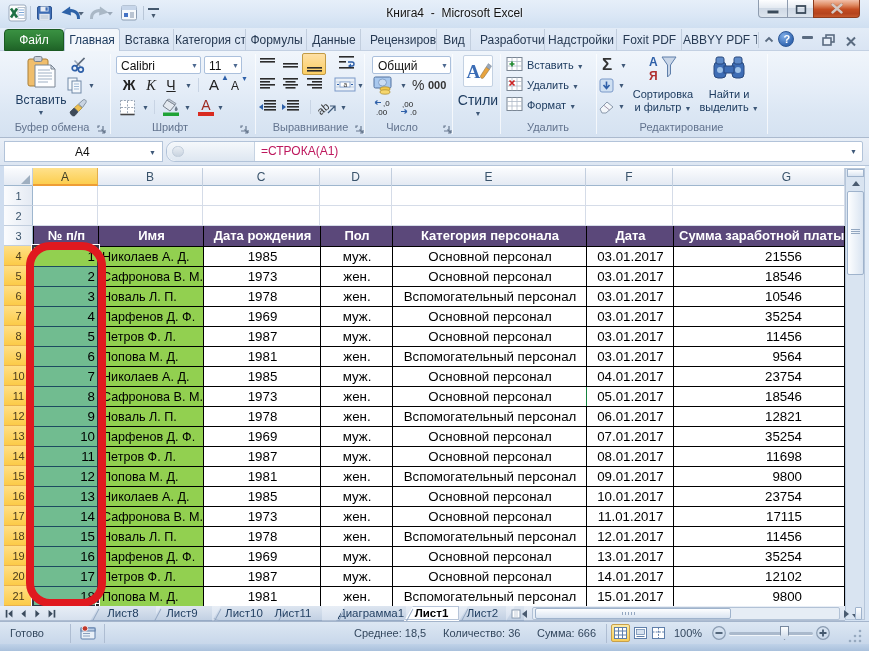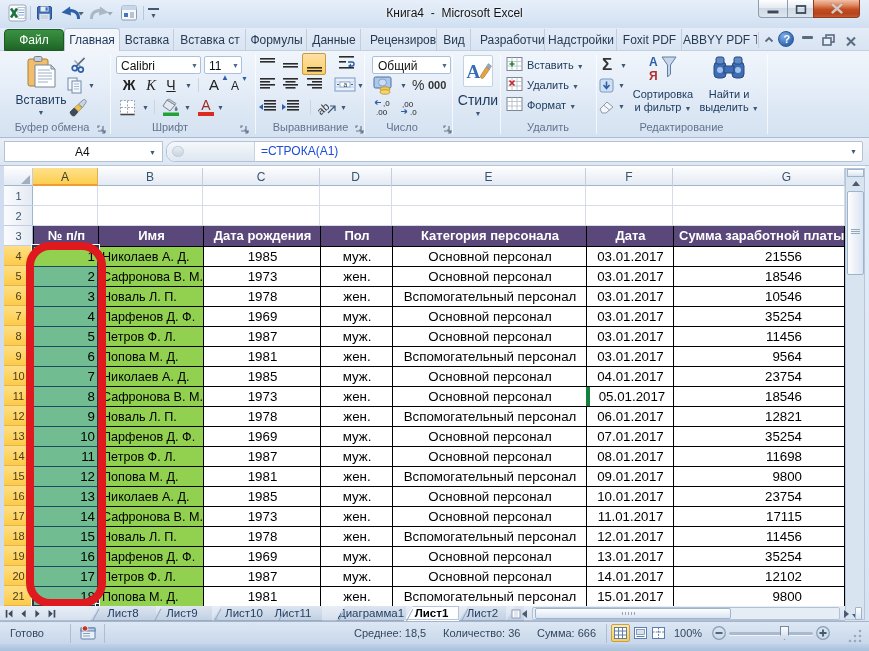--- a/index.html
+++ b/index.html
@@ -111,21 +111,21 @@
           <path d="M2 1.5 L11 9.5 M11 1.5 L2 9.5" stroke="#fff" stroke-width="2.4" stroke-linecap="round"></path>
           <path d="M2 1.5 L11 9.5 M11 1.5 L2 9.5" stroke="#5A2410" stroke-width="3.4" stroke-linecap="round" opacity="0.25"></path>
         </svg></span>
     </div>
 
   <div id="tabstrip"></div>
   <div class="abs" style="left:0;top:50px;width:869px;height:1px;background:#C3D0E2;"></div>
   <div id="ftab">Файл</div>
   <div id="activetab">Главная</div>
   <div class="rtab sep" style="left:121px;width:53px;">Вставка</div>
-  <div class="rtab sep" style="left:175px;width:71px;">Вставка ст</div>
+  <div class="rtab sep" style="left:175px;width:71px;">Категория ст</div>
   <div class="rtab sep" style="left:247px;width:60px;">Формулы</div>
   <div class="rtab sep" style="left:308px;width:53px;">Данные</div>
   <div class="rtab sep" style="left:362px;width:75px;text-align:left;padding-left:8px;">Рецензирован</div>
   <div class="rtab sep" style="left:438px;width:33px;">Вид</div>
   <div class="rtab sep" style="left:472px;width:73px;text-align:left;padding-left:8px;">Разработчик</div>
   <div class="rtab sep" style="left:546px;width:71px;">Надстройки</div>
   <div class="rtab sep" style="left:618px;width:64px;">Foxit PDF</div>
   <div class="rtab" style="left:683px;width:74px;">ABBYY PDF T</div>
   <div class="abs" style="left:758px;top:32px;width:1px;height:16px;background:#C2CEDE;"></div>
   <div class="abs" style="left:762px;top:33px;width:14px;height:14px;">
@@ -388,21 +388,21 @@
   <div id="fbar">
     <div id="namebox">
         <span style="position:absolute;left:70px;top:3px;">A4</span>
         <span class="dar" style="position:absolute;right:6px;top:7px;">▼</span>
       </div>
     <div id="fxcapsule">
       <div id="fxleft">
           <span style="position:absolute;left:68px;top:1px;font-size:13px;font-style:italic;font-family:'Liberation Serif',serif;font-weight:bold;color:#3E5878;margin-top:46px;">f<span style="font-size:10px;">x</span></span>
       <span style="position:absolute;left:5px;top:4px;width:12px;height:11px;border-radius:6px;background:linear-gradient(#E8EDF3,#C9D4E0);border:1px solid #C0CCDA;"></span>
         </div>
-      <span style="position:absolute;left:94px;top:2px;font-size:12px;color:#1d4ed8;">=СТРОКА(A1)</span>
+      <span style="position:absolute;left:94px;top:2px;font-size:12px;color:#be185d;">=СТРОКА(A1)</span>
       <span class="dar" style="position:absolute;right:5px;top:6px;">▼</span>
     </div>
   </div>
   <div id="grid">
       <div class="abs" style="left:0;top:0;width:4px;height:440px;background:#CFDDEF;"></div>
     <div id="colhead" style="left: 4px; width: 841px;">
         <div style="position:absolute;left:0;top:0;width:29px;height:18px;border-right:1px solid #C2CEDE;">
           <span style="position:absolute;right:2px;bottom:2px;width:0;height:0;border-left:9px solid transparent;border-bottom:9px solid #9FAFC0;"></span>
         </div>
         <div class="ch sel" style="left:29px;width:65px;">A</div>
@@ -503,21 +503,21 @@
         <div style="position:absolute;left:170px;top:181px;width:118px;height:20px;background:#fff;border-left:1px solid #000;box-sizing:border-box;color:#000;font-size:13.3px;text-align:center;line-height:20px;overflow:hidden;white-space:nowrap;">1985</div>
         <div style="position:absolute;left:287px;top:181px;width:73px;height:20px;background:#fff;border-left:1px solid #000;box-sizing:border-box;color:#000;font-size:13.3px;text-align:center;line-height:20px;overflow:hidden;white-space:nowrap;">муж.</div>
         <div style="position:absolute;left:359px;top:181px;width:195px;height:20px;background:#fff;border-left:1px solid #000;box-sizing:border-box;color:#000;font-size:13.3px;text-align:center;line-height:20px;overflow:hidden;white-space:nowrap;">Основной персонал</div>
         <div style="position:absolute;left:553px;top:181px;width:88px;height:20px;background:#fff;border-left:1px solid #000;box-sizing:border-box;color:#000;font-size:13.3px;text-align:center;line-height:20px;overflow:hidden;white-space:nowrap;">04.01.2017</div>
         <div style="position:absolute;left:640px;top:181px;width:172px;height:20px;background:#fff;border-left:1px solid #000;border-right:1px solid #000;box-sizing:border-box;color:#000;font-size:13.3px;text-align:right;padding-right:42px;line-height:20px;overflow:hidden;white-space:nowrap;">23754</div>
         <div style="position:absolute;left:0px;top:201px;width:66px;height:20px;background:#71BC90;border-left:1px solid #000;box-sizing:border-box;color:#000;font-size:13.3px;text-align:right;padding-right:4px;line-height:20px;overflow:hidden;white-space:nowrap;">8</div>
         <div style="position:absolute;left:65px;top:201px;width:106px;height:20px;background:#92D050;border-left:1px solid #000;box-sizing:border-box;color:#000;font-size:13.3px;text-align:left;padding-left:3px;font-size:12.6px;line-height:20px;overflow:hidden;white-space:nowrap;">Сафронова В. М.</div>
         <div style="position:absolute;left:170px;top:201px;width:118px;height:20px;background:#fff;border-left:1px solid #000;box-sizing:border-box;color:#000;font-size:13.3px;text-align:center;line-height:20px;overflow:hidden;white-space:nowrap;">1973</div>
         <div style="position:absolute;left:287px;top:201px;width:73px;height:20px;background:#fff;border-left:1px solid #000;box-sizing:border-box;color:#000;font-size:13.3px;text-align:center;line-height:20px;overflow:hidden;white-space:nowrap;">жен.</div>
         <div style="position:absolute;left:359px;top:201px;width:195px;height:20px;background:#fff;border-left:1px solid #000;box-sizing:border-box;color:#000;font-size:13.3px;text-align:center;line-height:20px;overflow:hidden;white-space:nowrap;">Основной персонал</div>
-        <div style="position:absolute;left:553px;top:201px;width:88px;height:20px;background:#fff;border-left:4px solid #15803d;box-sizing:border-box;color:#000;font-size:13.3px;text-align:center;line-height:20px;overflow:hidden;white-space:nowrap;">05.01.2017</div>
+        <div style="position:absolute;left:553px;top:201px;width:88px;height:20px;background:#fff;border-left:1px solid #15803d;box-sizing:border-box;color:#000;font-size:13.3px;text-align:center;line-height:20px;overflow:hidden;white-space:nowrap;">05.01.2017</div>
         <div style="position:absolute;left:640px;top:201px;width:172px;height:20px;background:#fff;border-left:1px solid #000;border-right:1px solid #000;box-sizing:border-box;color:#000;font-size:13.3px;text-align:right;padding-right:42px;line-height:20px;overflow:hidden;white-space:nowrap;">18546</div>
         <div style="position:absolute;left:0px;top:221px;width:66px;height:20px;background:#71BC90;border-left:1px solid #000;box-sizing:border-box;color:#000;font-size:13.3px;text-align:right;padding-right:4px;line-height:20px;overflow:hidden;white-space:nowrap;">9</div>
         <div style="position:absolute;left:65px;top:221px;width:106px;height:20px;background:#92D050;border-left:1px solid #000;box-sizing:border-box;color:#000;font-size:13.3px;text-align:left;padding-left:3px;font-size:12.6px;line-height:20px;overflow:hidden;white-space:nowrap;">Новаль Л. П.</div>
         <div style="position:absolute;left:170px;top:221px;width:118px;height:20px;background:#fff;border-left:1px solid #000;box-sizing:border-box;color:#000;font-size:13.3px;text-align:center;line-height:20px;overflow:hidden;white-space:nowrap;">1978</div>
         <div style="position:absolute;left:287px;top:221px;width:73px;height:20px;background:#fff;border-left:1px solid #000;box-sizing:border-box;color:#000;font-size:13.3px;text-align:center;line-height:20px;overflow:hidden;white-space:nowrap;">жен.</div>
         <div style="position:absolute;left:359px;top:221px;width:195px;height:20px;background:#fff;border-left:1px solid #000;box-sizing:border-box;color:#000;font-size:13.3px;text-align:center;line-height:20px;overflow:hidden;white-space:nowrap;">Вспомогательный персонал</div>
         <div style="position:absolute;left:553px;top:221px;width:88px;height:20px;background:#fff;border-left:1px solid #000;box-sizing:border-box;color:#000;font-size:13.3px;text-align:center;line-height:20px;overflow:hidden;white-space:nowrap;">06.01.2017</div>
         <div style="position:absolute;left:640px;top:221px;width:172px;height:20px;background:#fff;border-left:1px solid #000;border-right:1px solid #000;box-sizing:border-box;color:#000;font-size:13.3px;text-align:right;padding-right:42px;line-height:20px;overflow:hidden;white-space:nowrap;">12821</div>
         <div style="position:absolute;left:0px;top:241px;width:66px;height:20px;background:#71BC90;border-left:1px solid #000;box-sizing:border-box;color:#000;font-size:13.3px;text-align:right;padding-right:4px;line-height:20px;overflow:hidden;white-space:nowrap;">10</div>
         <div style="position:absolute;left:65px;top:241px;width:106px;height:20px;background:#92D050;border-left:1px solid #000;box-sizing:border-box;color:#000;font-size:13.3px;text-align:left;padding-left:3px;font-size:12.6px;line-height:20px;overflow:hidden;white-space:nowrap;">Парфенов Д. Ф.</div>

